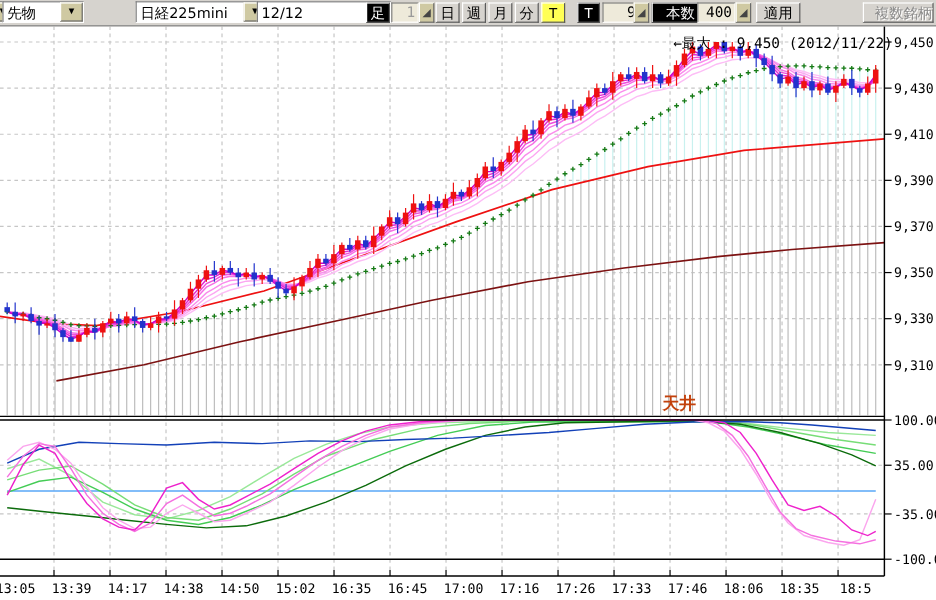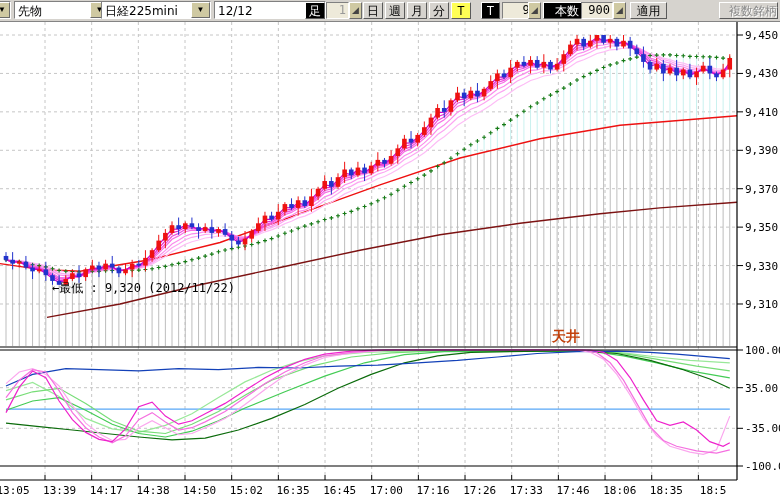--- a/index.html
+++ b/index.html
@@ -34,25 +34,25 @@
 </style>
 </head>
 <body>
 
 <div id="screen">
 
   <div id="toolbar">
     <div class="tb combo" style="left:-7px;width:18px;">
       <span class="drop">▼</span>
     </div>
-    <div class="tb combo" style="left:14px;width:96px;">
+    <div class="tb combo" style="left:2px;width:68px;">
       <span class="val">先物</span>
       <span class="drop">▼</span>
     </div>
-    <div class="tb combo" style="left:101px;width:110px;">
+    <div class="tb combo" style="left:113px;width:110px;">
       <span class="val">日経225mini</span>
       <span class="drop">▼</span>
     </div>
     <div class="tb combo" style="left:214px;width:112px;">
       <span class="val">12/12</span>
       <span class="drop">▼</span>
     </div>
 
     <button class="btn black" style="left:305px;width:20px;">足</button>
     <div class="spinfield dim" style="left:326px;width:23px;">1</div>
@@ -61,21 +61,21 @@
     <button class="btn" style="left:363px;width:20px;">日</button>
     <button class="btn" style="left:385px;width:20px;">週</button>
     <button class="btn" style="left:407px;width:20px;">月</button>
     <button class="btn" style="left:429px;width:20px;">分</button>
     <button class="btn yellow" style="left:451px;width:20px;">T</button>
 
     <button class="btn black" style="left:481px;width:19px;">T</button>
     <div class="spinfield" style="left:502px;width:38px;">96</div>
     <div class="diag" style="left:528px;">◢</div>
     <button class="btn black" style="left:543px;width:48px;">本数</button>
-    <div class="spinfield" style="left:581px;width:32px;">900</div>
+    <div class="spinfield" style="left:581px;width:32px;">400</div>
     <div class="diag" style="left:613px;">◢</div>
     <button class="btn" style="left:630px;width:37px;">適用</button>
     <button class="btn disabled" style="left:719px;width:59px;text-align:right;">複数銘柄</button>
   </div>
 
   <svg id="chart-svg" width="780" height="500">
       <g>
         <line x1="45" y1="22" x2="45" y2="478" stroke="#c6c6c6" stroke-dasharray="3,3"></line>
         <line x1="91.67" y1="22" x2="91.67" y2="478" stroke="#c6c6c6" stroke-dasharray="3,3"></line>
         <line x1="138.34" y1="22" x2="138.34" y2="478" stroke="#c6c6c6" stroke-dasharray="3,3"></line>
@@ -689,15 +689,15 @@
         <text x="433.03000000000003" y="494" text-anchor="middle" font-size="11" font-family="DejaVu Sans Mono, monospace" fill="#000">17:16</text>
         <text x="479.70000000000005" y="494" text-anchor="middle" font-size="11" font-family="DejaVu Sans Mono, monospace" fill="#000">17:26</text>
         <text x="526.37" y="494" text-anchor="middle" font-size="11" font-family="DejaVu Sans Mono, monospace" fill="#000">17:33</text>
         <text x="573.04" y="494" text-anchor="middle" font-size="11" font-family="DejaVu Sans Mono, monospace" fill="#000">17:46</text>
         <text x="619.71" y="494" text-anchor="middle" font-size="11" font-family="DejaVu Sans Mono, monospace" fill="#000">18:06</text>
         <text x="666.38" y="494" text-anchor="middle" font-size="11" font-family="DejaVu Sans Mono, monospace" fill="#000">18:35</text>
         <text x="713.0500000000001" y="494" text-anchor="middle" font-size="11" font-family="DejaVu Sans Mono, monospace" fill="#000">18:5</text>
       </g>
     </svg>
 
-  <div class="anno" style="left:52px;top:280px;">←最低 : 9,320 (2012/11/22)</div>
+  <div class="anno" style="left:561px;top:28px;">←最大 : 9,450 (2012/11/22)</div>
   <div class="anno" id="ceiling" style="left:552px;top:328px;">天井</div>
 </div>
 
 </body></html>

